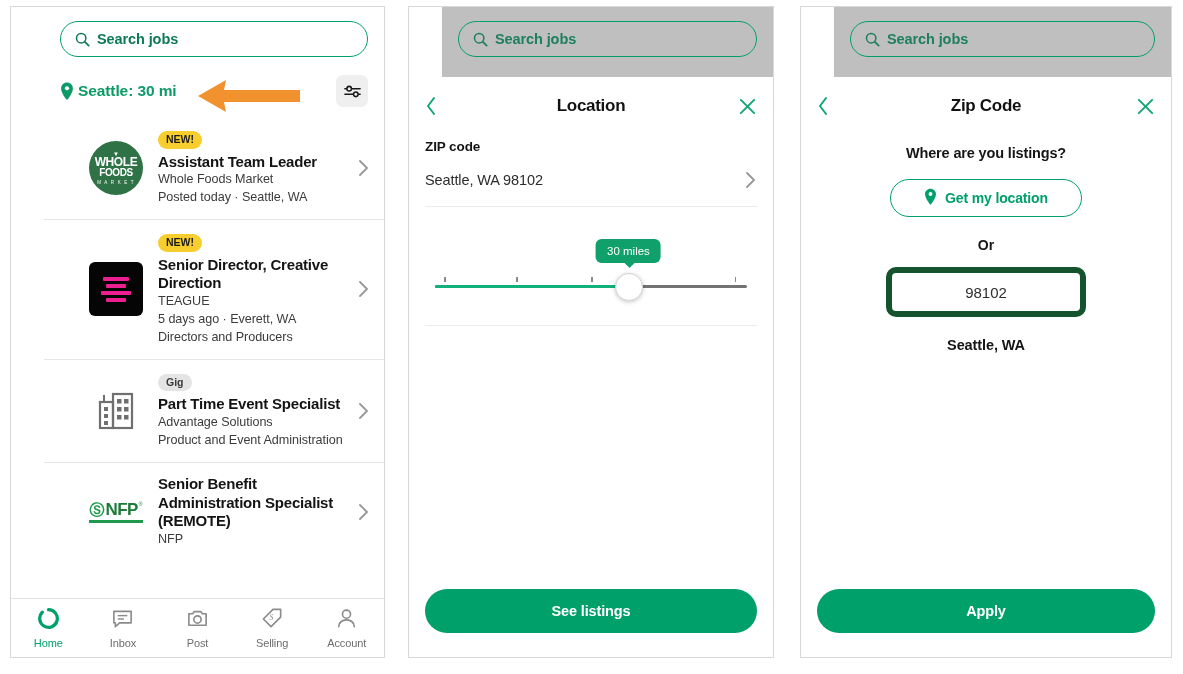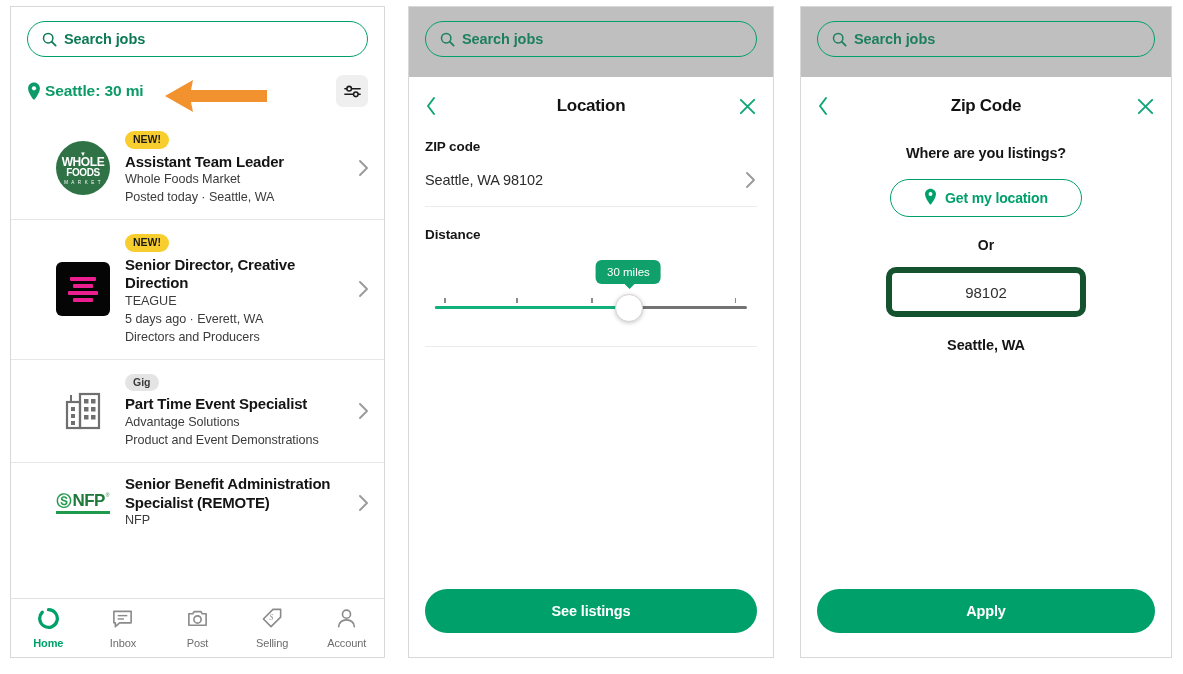--- a/index.html
+++ b/index.html
@@ -21,20 +21,21 @@
     gap: 0;
   }
 
   
   .panel {
     position: relative;
     background: #ffffff;
     border: 1px solid #d8d8d8;
     box-sizing: border-box;
     overflow: hidden;
+    padding-left: 33px;
   }
   .panel-1 { position:absolute; left:10px;  top:6px;  width:375px; height:652px; }
   .panel-2 { position:absolute; left:408px; top:6px;  width:366px; height:652px; }
   .panel-3 { position:absolute; left:800px; top:6px;  width:372px; height:652px; }
 
   
   .searchbar-wrap {
     padding: 14px 16px 14px 16px;
     box-sizing: border-box;
   }
@@ -153,21 +154,21 @@
     flex: 1 1 0;
     display:flex; flex-direction:column;
     align-items:center; justify-content:center;
     gap: 3px;
   }
   .nav-label {
     font-size: 11px;
     color: #6d6d6d;
     letter-spacing: -0.1px;
   }
-  .nav-item.active .nav-label { color:#00a06a; font-weight:700; }
+  .nav-item.active .nav-label { color:#00a06a; font-weight:400; }
 
   
   .sheet {
     position:absolute;
     left:0; right:0; bottom:0; top:72px;
     background:#ffffff;
     border-radius: 12px 12px 0 0;
     box-sizing:border-box;
     padding: 0 16px;
   }
@@ -469,21 +470,21 @@
             <rect x="24" y="19" width="4.5" height="4.5" fill="#6f6f6f"></rect>
             <rect x="31" y="19" width="4.5" height="4.5" fill="#6f6f6f"></rect>
             <rect x="24" y="27" width="4.5" height="4.5" fill="#6f6f6f"></rect>
             <rect x="31" y="27" width="4.5" height="4.5" fill="#6f6f6f"></rect>
           </svg>
         </div>
         <div class="job-body">
           <div class="badge gig">Gig</div>
           <div class="job-title">Part Time Event Specialist</div>
           <div class="job-line">Advantage Solutions</div>
-          <div class="job-line">Product and Event Demonstrations</div>
+          <div class="job-line">Product and Event Administration</div>
         </div>
         <span class="chev-right">
           <svg width="13" height="20" viewBox="0 0 13 20">
               <polyline points="3,3 10,10 3,17" fill="none" stroke="#9a9a9a" stroke-width="1.9" stroke-linecap="round" stroke-linejoin="round"></polyline>
             </svg>
         </span>
       </div>
 
       <div class="job">
         <div class="job-logo">
@@ -593,21 +594,20 @@
       <div class="zip-row">
         <span class="zip-value">Seattle, WA 98102</span>
         <span class="chev-right">
           <svg width="13" height="20" viewBox="0 0 13 20">
               <polyline points="3,3 10,10 3,17" fill="none" stroke="#9a9a9a" stroke-width="1.9" stroke-linecap="round" stroke-linejoin="round"></polyline>
             </svg>
         </span>
       </div>
 
       <div class="distance-block">
-        <div class="field-label">Distance</div>
 
         <div class="slider">
           <div class="slider-track"></div>
           <div class="slider-fill" id="sliderFill" style="width: calc(62% - 12.4px);"></div>
           <div class="tick" id="tick0" style="left: calc(3% + 9.4px);"></div>
           <div class="tick" id="tick1" style="left: calc(26% + 4.8px);"></div>
           <div class="tick" id="tick2" style="left: calc(50% + 0px);"></div>
           <div class="tick" id="tick3" style="left: calc(96% - 9.2px);"></div>
           <div class="slider-bubble" id="sliderBubble" style="left: calc(62% - 2.4px);">30 miles</div>
           <div class="slider-thumb" id="sliderThumb" style="left: calc(62% - 2.4px);"></div>

